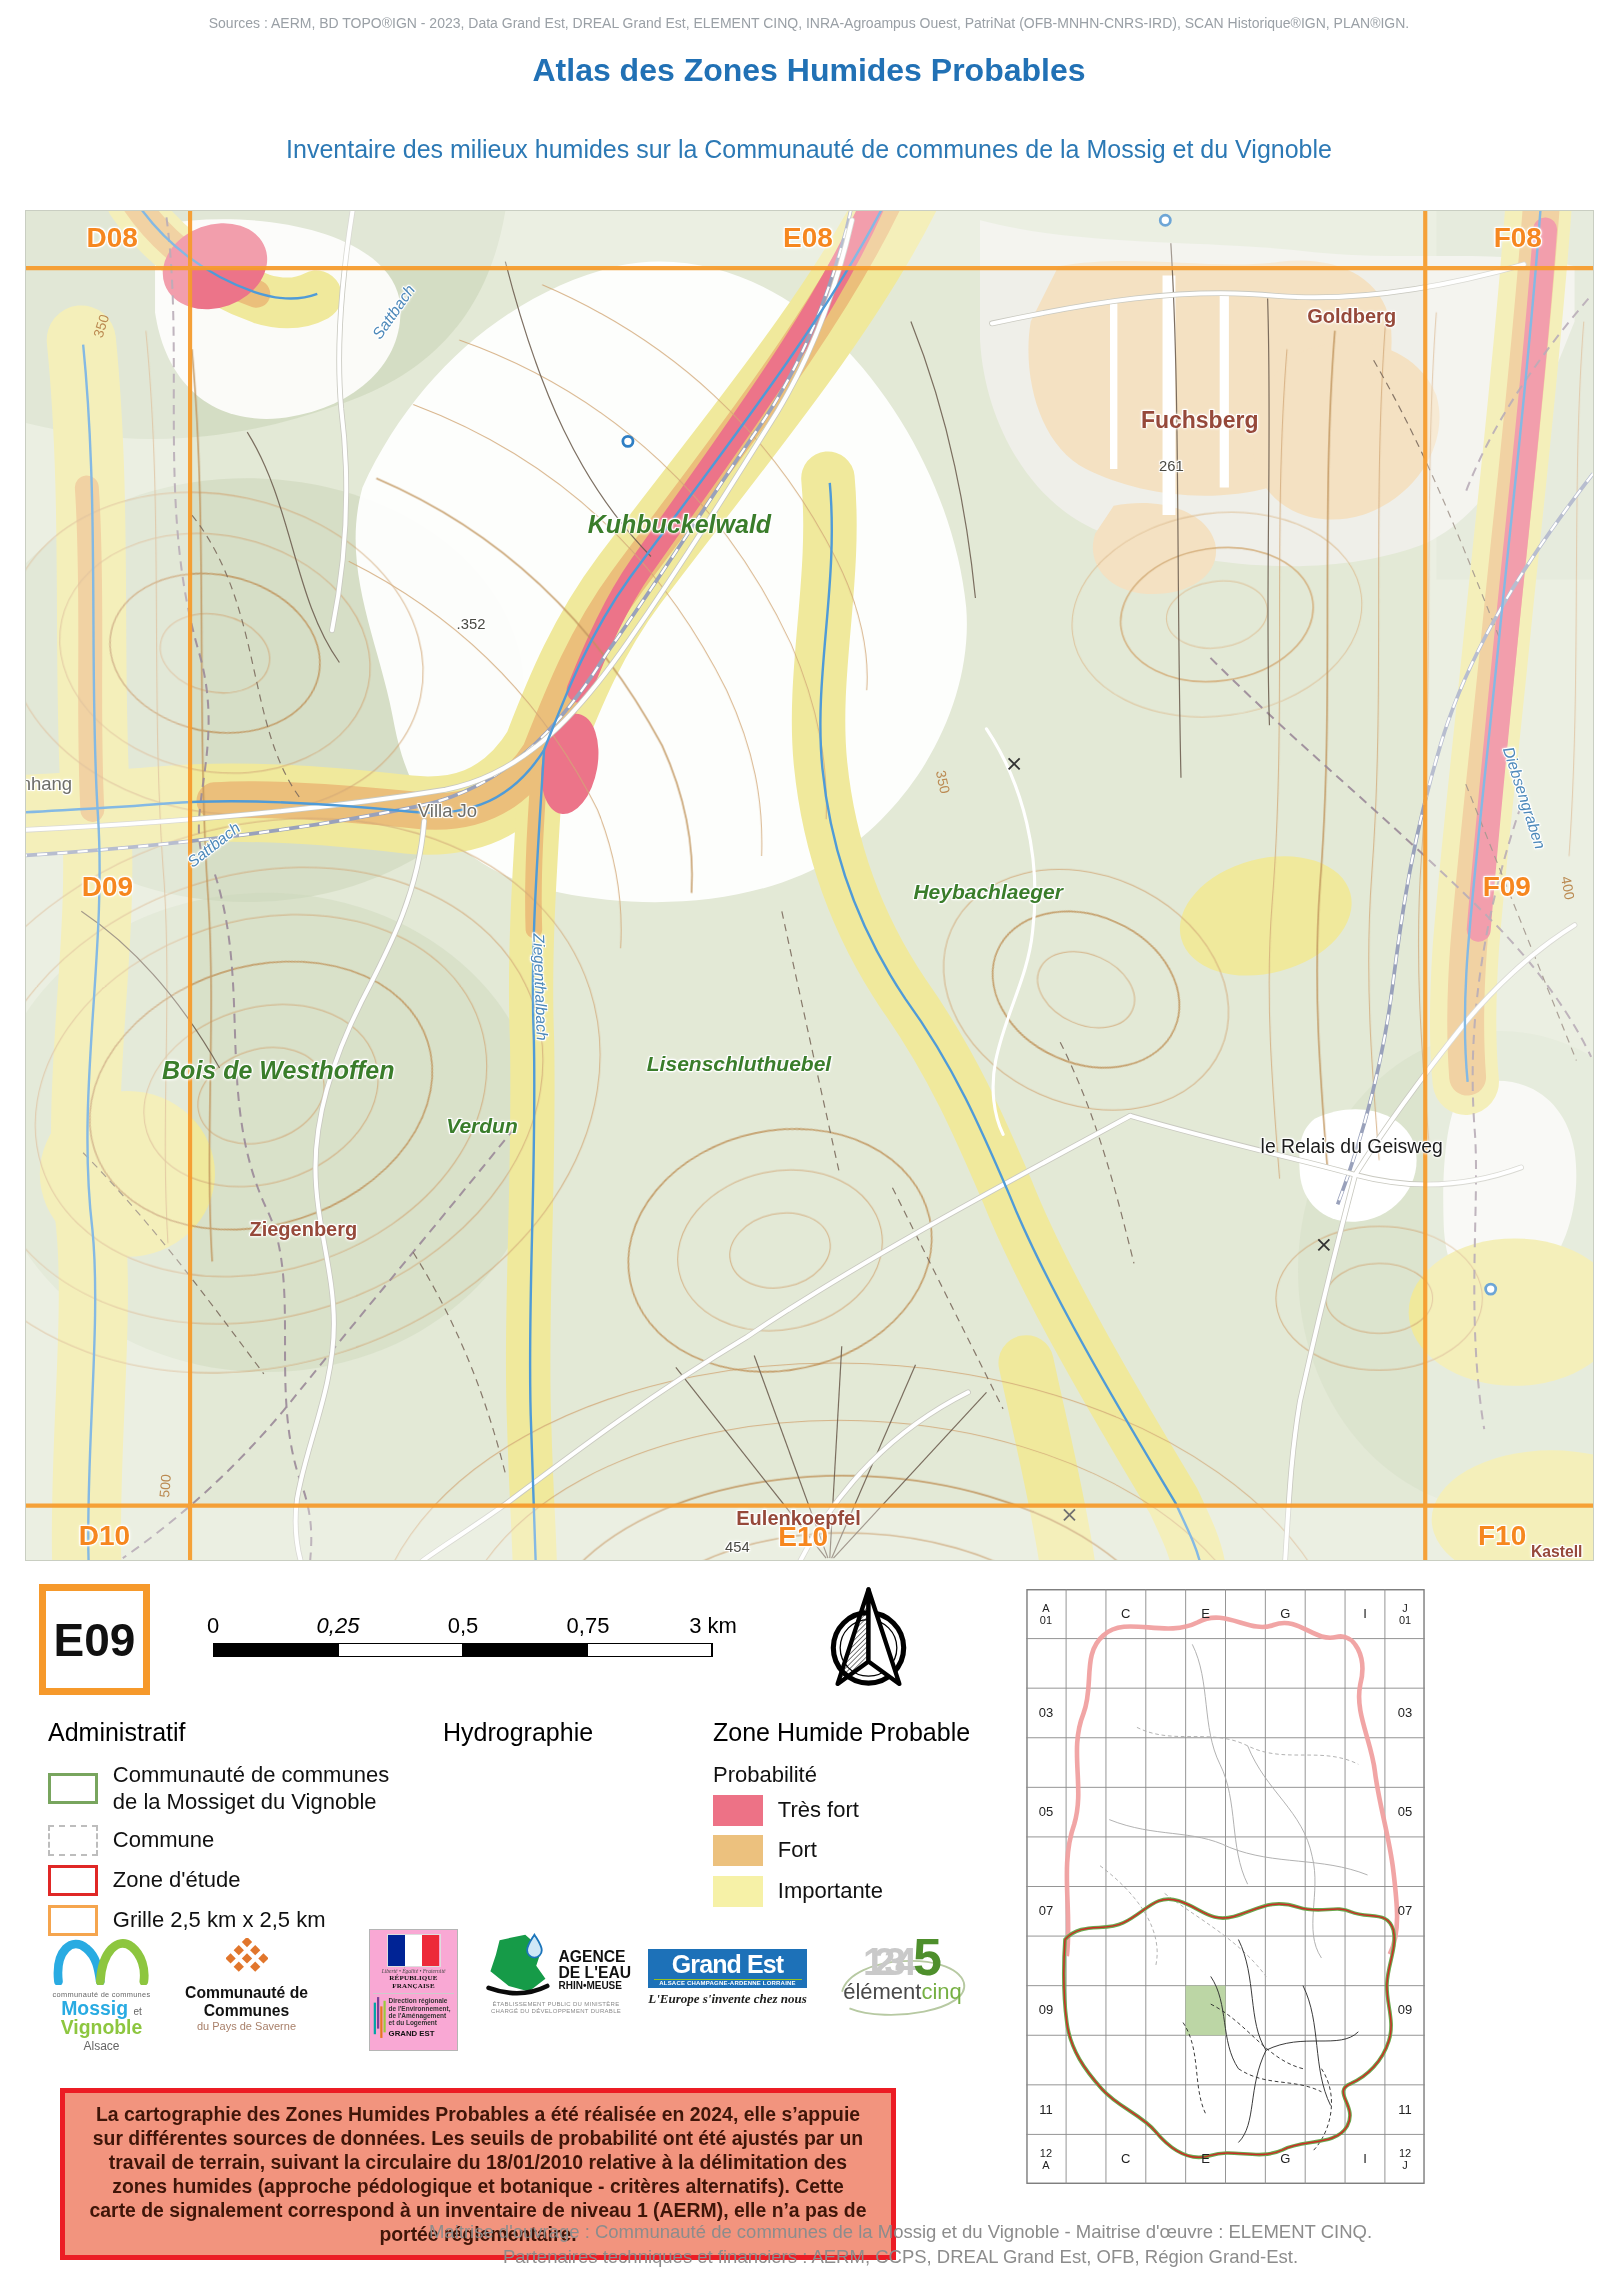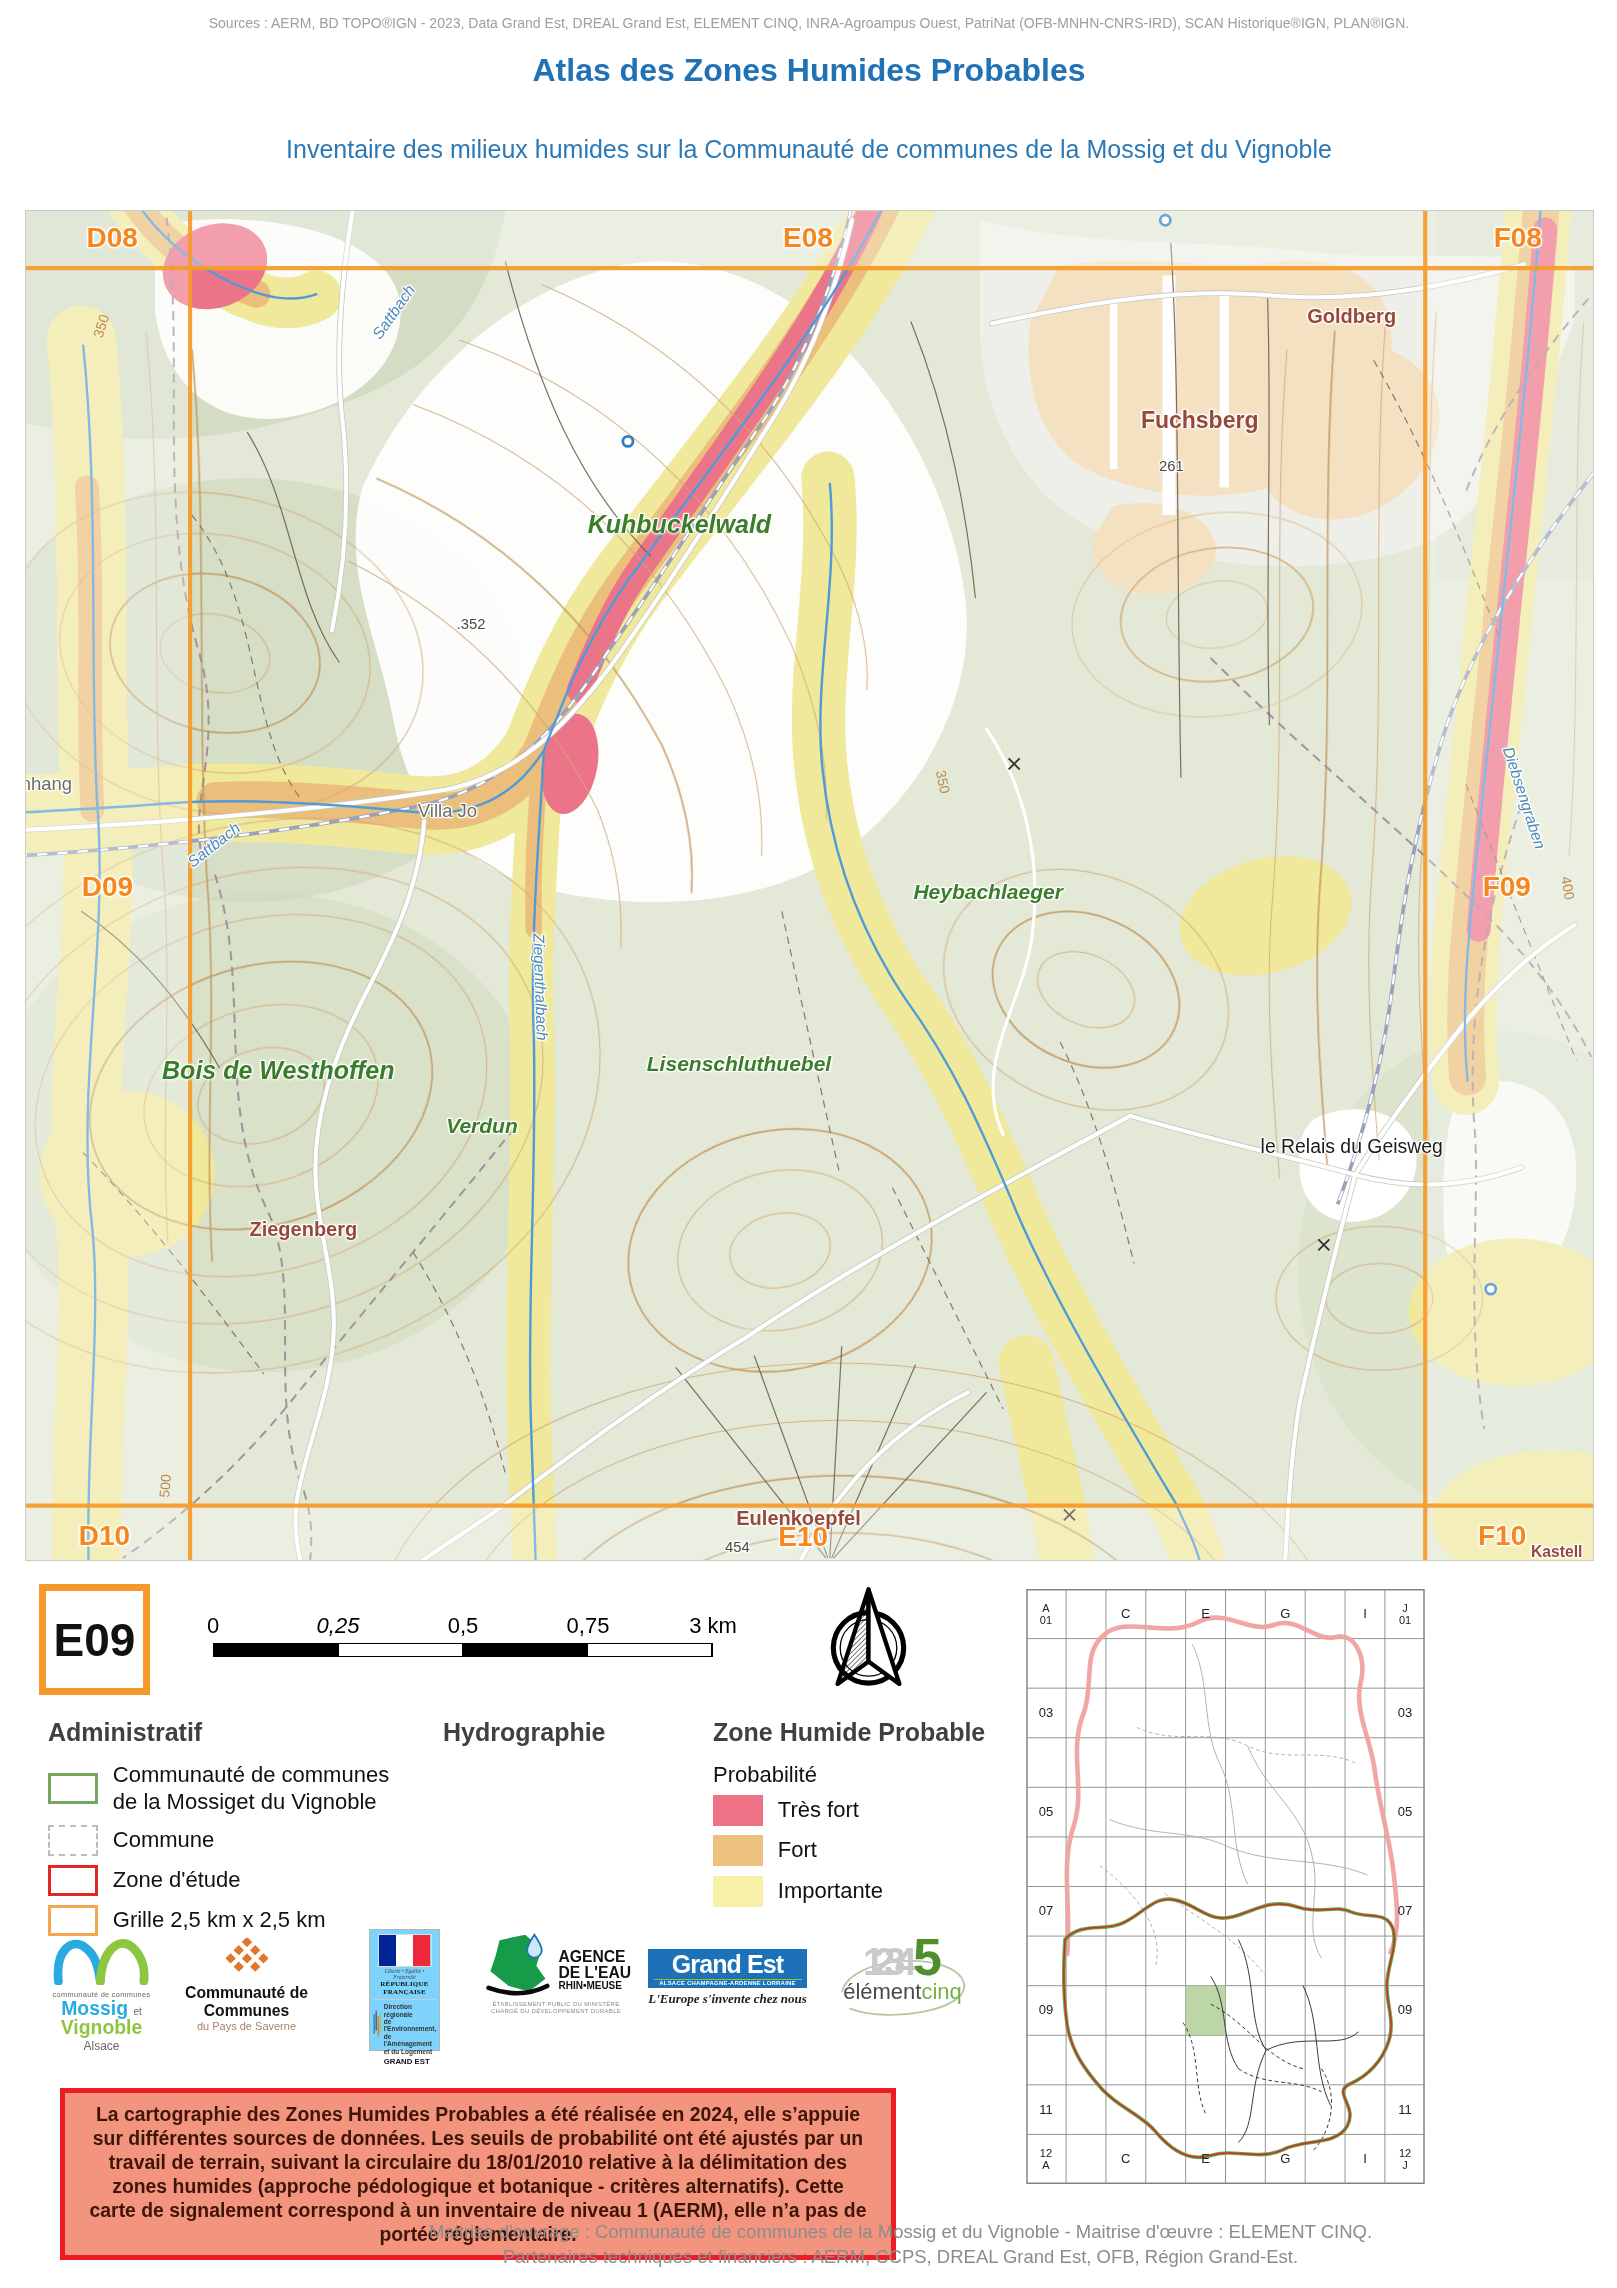--- a/index.html
+++ b/index.html
@@ -38,21 +38,21 @@
   .bar{height:12px;border:1.8px solid #000;display:flex;}
   .bar div{flex:1;}
   .bar .b{background:#000;}
   .bar .w{background:#fff;border-left:0.9px solid #000;border-right:0.9px solid #000;}
   .north{left:817px;top:1582px;width:103px;height:118px;}
   
   .lg-col{width:397px;}
   .lg-admin{left:48px;top:1718px;}
   .lg-hydro{left:443px;top:1718px;}
   .lg-zhp{left:713px;top:1718px;}
-  .lg-title{font-size:25px;font-weight:bold;color:#404040;margin-bottom:14.8px;}
+  .lg-title{font-size:25px;font-weight:normal;color:#000000;margin-bottom:14.8px;}
   .lg-sub{font-size:22px;color:#111;margin-bottom:7.4px;}
   .lg-row{display:flex;gap:14.8px;align-items:center;margin-bottom:9.2px;}
   .lg-row .sw{width:50px;height:31px;flex:none;box-sizing:border-box;}
   .lg-label{font-size:22px;color:#111;line-height:1.22;white-space:pre-line;}
   .lg-row.sw-green .sw{border:3.7px solid #78a55e;background:#fff;}
   .lg-row.sw-commune .sw{border:2.8px dashed #bdbdbd;background:#fff;}
   .lg-row.sw-red .sw{border:3.7px solid #e02826;background:#fff;}
   .lg-row.sw-grille .sw{border:3.7px solid #f5a54e;background:#fff;}
   .lg-row.sw-line .sw{height:0;border:none;border-top:2.8px solid #6db1e0;width:54px;}
   .lg-row.sw-water .sw{background:#badcf5;width:42px;height:28px;}
@@ -69,21 +69,21 @@
   .logo-mossig{left:37px;top:1931px;width:129px;}
   .m-top{font-size:7.4px;color:#666;letter-spacing:0.3px;margin-top:1.8px;}
   .m-name{font-size:19.4px;font-weight:bold;line-height:1;}
   .m-name .b1{color:#29abe2;}
   .m-name .et{font-size:10px;color:#666;font-weight:normal;}
   .m-name .b2{color:#8dc63f;}
   .m-als{font-size:12px;color:#666;margin-top:1.8px;}
   .logo-ccps{left:168px;top:1938px;width:157px;}
   .c-l1{font-size:15.7px;font-weight:bold;color:#121212;margin-top:3.7px;}
   .c-l2{font-size:11px;color:#a9806a;}
-  .logo-dreal{left:369px;top:1929px;width:71px;height:122px;border:0.9px solid #b5b5b5;background:#7dd3fc;box-sizing:border-box;padding:3.7px 2.8px;}
+  .logo-dreal{left:369px;top:1929px;width:89px;height:122px;border:0.9px solid #b5b5b5;background:#f9a8d4;box-sizing:border-box;padding:3.7px 2.8px;}
   .d-flag{width:52px;height:31px;margin:0 auto;display:flex;border:0.9px solid #ddd;}
   .d-flag div{flex:1;}
   .d-motto{font-size:5.5px;font-style:italic;font-family:"Liberation Serif",serif;color:#444;margin-top:1.8px;}
   .d-rep{font-size:7px;font-weight:bold;font-family:"Liberation Serif",serif;color:#111;letter-spacing:0.2px;}
   .d-div{border-top:0.9px solid #ccc;margin:2.8px 0;}
   .d-body{display:flex;gap:2.8px;text-align:left;}
   .d-lines{font-size:6.5px;font-weight:bold;color:#333;line-height:1.15;}
   .d-ge{font-size:7.8px;font-weight:bold;color:#111;margin-top:2.8px;}
   .logo-aerm{left:466px;top:1931px;width:180px;}
   .a-row{display:flex;align-items:center;gap:5.5px;justify-content:center;}

